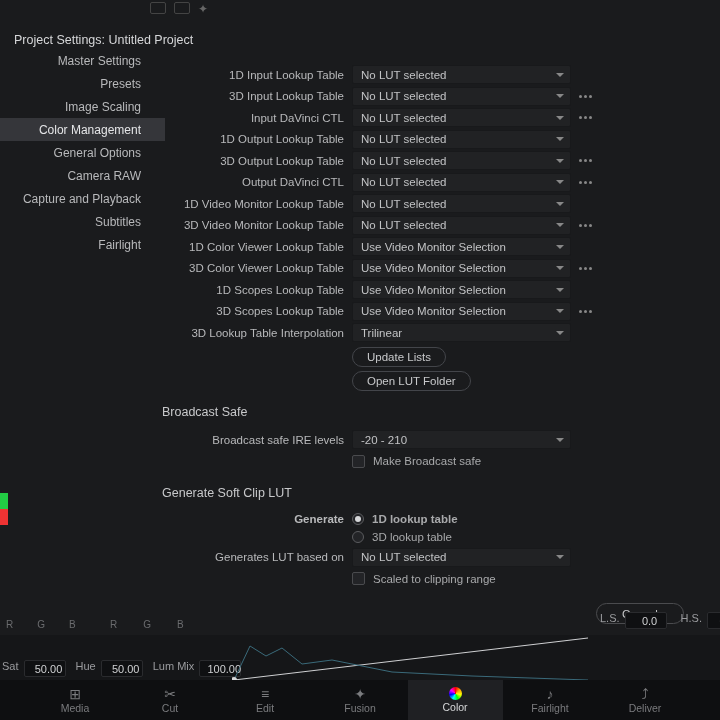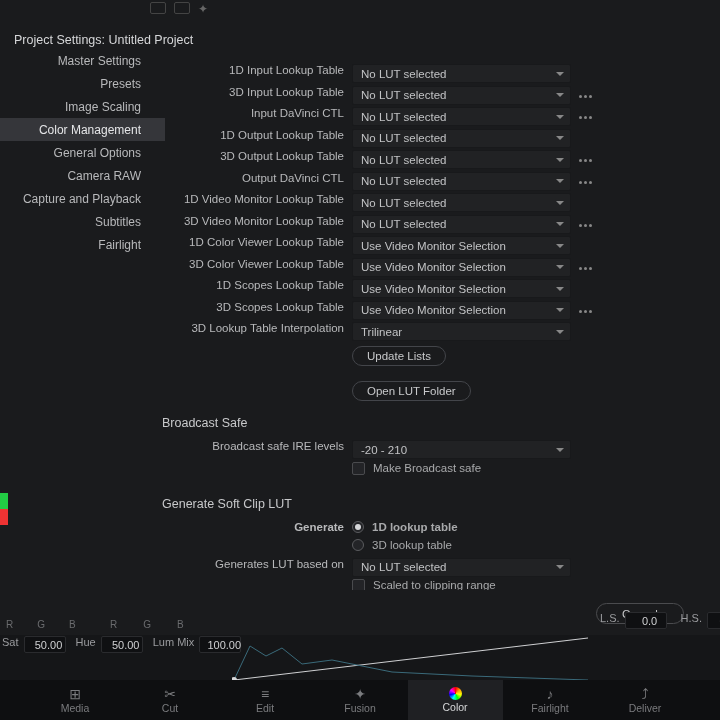--- a/index.html
+++ b/index.html
@@ -47,21 +47,21 @@
   }
 
   .main {
     position: absolute;
     top: 52px; left: 162px; right: 0; bottom: 130px;
     overflow: hidden;
     padding-top: 12px;
   }
 
   .row {
-    display: flex; 
+    display: flex; align-items: center;
     height: 21px;
     gap: 8px;
     margin-bottom: 0.5px;
   }
   .row-label {
     width: 182px; text-align: right;
     color: #b8b9bb; font-size: 11.5px;
   }
   .select {
     width: 219px; height: 19px;
@@ -144,21 +144,21 @@
   }
   .scope-letters {
     position: absolute; top: 619px; left: 6px;
     display: flex; gap: 24px; color: #6a6b6e; font-size: 10px;
   }
   .scope-letters2 {
     position: absolute; top: 619px; left: 110px;
     display: flex; gap: 26px; color: #6a6b6e; font-size: 10px;
   }
   .bottom-params {
-    position: absolute; top: 636px; left: 2px;
+    position: absolute; top: 660px; left: 2px;
     display: flex; gap: 10px; align-items: center;
   }
   .param { display:flex; align-items:flex-start; gap:5px; }
   .param-label { color:#9a9b9e; font-size:11px; }
   .param-val {
     width:42px; height:17px; background:#0f1012;
     border:1px solid #2a2b2e; border-radius:2px;
     color:#cfd0d2; font-size:11px;
     display:flex; align-items:center; justify-content:center;padding-left:8px;
   }
@@ -348,21 +348,21 @@
           <span>Trilinear</span>
           <span class="chev"></span>
         </div>
       </div>
     </div>
 
   <div class="row" style="margin-top:3px;">
     <div class="row-label"></div>
     <div class="btn">Update Lists</div>
   </div>
-  <div class="row" style="margin-top:14px;">
+  <div class="row" style="margin-top:3px;">
     <div class="row-label"></div>
     <div class="btn">Open LUT Folder</div>
   </div>
 
   <div class="section-header">Broadcast Safe</div>
   <div class="row">
     <div class="row-label">Broadcast safe IRE levels</div>
     <div class="select">
       <span>-20 - 210</span>
       <span class="chev"></span>

